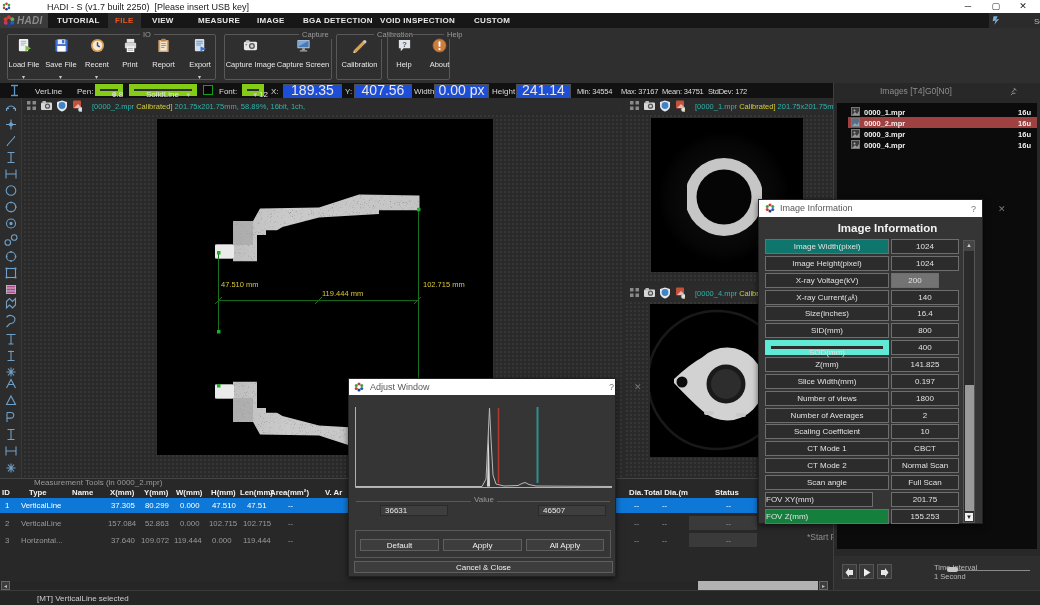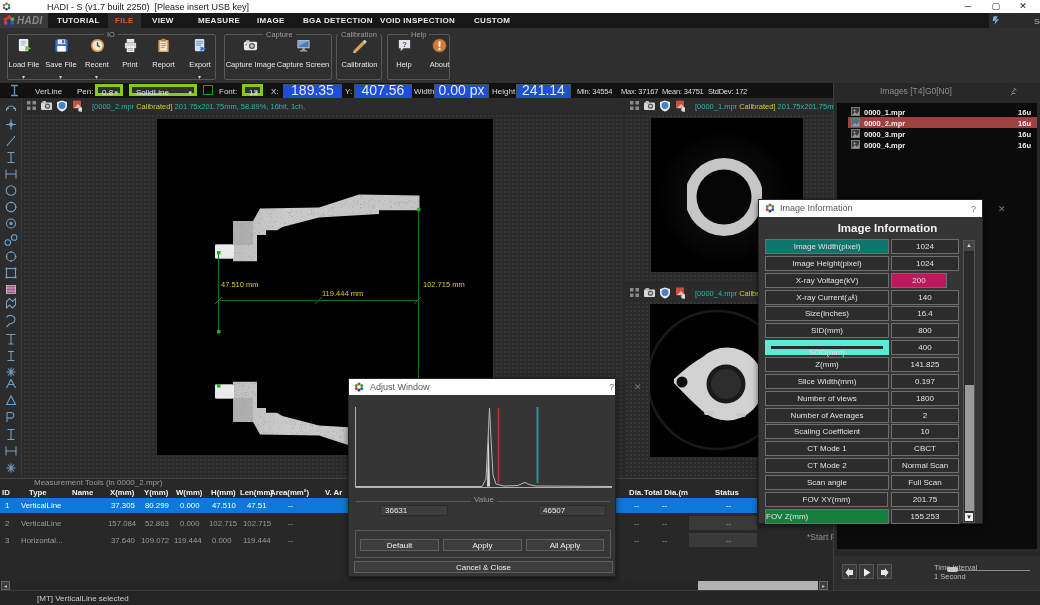--- a/index.html
+++ b/index.html
@@ -14,29 +14,29 @@
 .winbtn { position:absolute; top:1px; width:12px; height:11px; color:#222; font-size:9px; text-align:center; line-height:11px; }
 
 #menubar { left:0; top:13px; width:1040px; height:15px; background:#171717; }
 #logoblock { left:0; top:0; width:48px; height:15px; background:#3a3a3a; }
 .menuitem { position:absolute; top:3px; font-size:8px; font-weight:bold; color:#e8e8e8; letter-spacing:0.3px; }
 #filetab { left:108px; top:0; width:33px; height:15px; background:#2d2d2d; }
 #settingsblock { left:989px; top:0; width:51px; height:15px; background:#2b2b2b; }
 
 #ribbon { left:0; top:28px; width:1040px; height:55px; background:#2f2f2f; }
 .group { position:absolute; top:6px; height:46px; border:1px solid #585858; border-radius:2px; }
-.glabel { position:absolute; top:-5px; font-size:7.5px; color:#9a9a9a; background:#2f2f2f; padding:0 3px; }
+.glabel { position:absolute; top:-5px; font-size:7.5px; color:#9a9a9a; background:#2f2f2f; padding:0 3px;margin-left:36px; }
 .ritem { position:absolute; top:8px; text-align:center; color:#e8e8e8; font-size:7.5px; white-space:nowrap; }
 .ricon { width:15px; height:15px; margin:2px auto 7px; position:relative; display:block; }
 .rarr { position:absolute; font-size:6px; color:#cccccc; }
 
 #toolrow { left:0; top:83px; width:833px; height:15px; background:#111111; }
 .tlabel { position:absolute; top:3.5px; font-size:8px; color:#dddddd; }
 .tfield { position:absolute; top:1px; height:16px; background:#1d4ed8; border:1px solid #4e4e4e; color:#e8e8e8; font-size:14px; text-align:center; line-height:11px; }
-.tdrop  { position:absolute; top:1px; height:12px; background:#303030; border:3px solid #84cc16; color:#e8e8e8; font-size:8px; line-height:11px; padding-left:4px; }
+.tdrop  { position:absolute; top:1px; height:12px; background:#303030; border:5px solid #84cc16; color:#e8e8e8; font-size:8px; line-height:11px; padding-left:12px; }
 .tdrop:after { content:"▾"; position:absolute; right:2px; top:0; font-size:7px; color:#cccccc; }
 
 #imgpanel { left:833px; top:83px; width:207px; height:507px; background:#282828; border-left:1px solid #3f3f3f; }
 #imglist { left:3px; top:20px; width:200px; height:446px; background:#0b0b0b; }
 .ilrow { position:absolute; left:0; width:200px; height:11px; }
 .ilrow .nm { position:absolute; left:27px; top:1.5px; font-size:7.5px; font-weight:bold; color:#f0f0f0; }
 .ilrow .bits { position:absolute; right:6px; top:1.5px; font-size:7.5px; font-weight:bold; color:#f0f0f0; }
 .ilicon { position:absolute; left:14px; top:1px; width:9px; height:9px; background:#3c3c3c; border:1px solid #777; overflow:hidden; } .ilicon svg { display:block; }
 
 #toolstrip { left:0; top:98px; width:22px; height:380px; background:#2c2c2c; border-right:1px solid #3a3a3a; }
@@ -669,21 +669,21 @@
     <div class="lbl" style="left:180px;top:4px;font-size:9px;color:#777">?</div>
     <div class="lbl" style="left:207px;top:4px;font-size:9px;color:#777">✕</div>
   </div>
   <div class="lbl" style="left:0;top:22px;width:225px;text-align:center;font-size:11.5px;font-weight:bold;color:#f2f2f2">Image Information</div>
   <div id="infotable">
         <div class="abs" style="left:6px;top:39px;width:124px;height:15px;background:#0f766e;border:1px solid #6e6e6e;color:#e0e0e0;font-size:8px;text-align:center;line-height:14px;white-space:nowrap">Image Width(pixel)</div>
         <div class="abs" style="left:132px;top:39px;width:68px;height:15px;background:#2c2c2c;border:1px solid #6e6e6e;color:#e0e0e0;font-size:8px;text-align:center;line-height:14px">1024</div>
         <div class="abs" style="left:6px;top:55.85px;width:124px;height:15px;background:#2c2c2c;border:1px solid #6e6e6e;color:#e0e0e0;font-size:8px;text-align:center;line-height:14px;white-space:nowrap">Image Height(pixel)</div>
         <div class="abs" style="left:132px;top:55.85px;width:68px;height:15px;background:#2c2c2c;border:1px solid #6e6e6e;color:#e0e0e0;font-size:8px;text-align:center;line-height:14px">1024</div>
         <div class="abs" style="left:6px;top:72.7px;width:124px;height:15px;background:#2c2c2c;border:1px solid #6e6e6e;color:#e0e0e0;font-size:8px;text-align:center;line-height:14px;white-space:nowrap">X-ray Voltage(kV)</div>
-        <div class="abs" style="left:132px;top:72.7px;width:56px;height:15px;background:#be185d;border:1px solid #6e6e6e;color:#e0e0e0;font-size:8px;text-align:center;line-height:14px">200</div>
+        <div class="abs" style="left:132px;top:72.7px;width:48px;height:15px;background:#737373;border:1px solid #6e6e6e;color:#e0e0e0;font-size:8px;text-align:center;line-height:14px">200</div>
         <div class="abs" style="left:6px;top:89.55000000000001px;width:124px;height:15px;background:#2c2c2c;border:1px solid #6e6e6e;color:#e0e0e0;font-size:8px;text-align:center;line-height:14px;white-space:nowrap">X-ray Current(㎂)</div>
         <div class="abs" style="left:132px;top:89.55000000000001px;width:68px;height:15px;background:#2c2c2c;border:1px solid #6e6e6e;color:#e0e0e0;font-size:8px;text-align:center;line-height:14px">140</div>
         <div class="abs" style="left:6px;top:106.4px;width:124px;height:15px;background:#2c2c2c;border:1px solid #6e6e6e;color:#e0e0e0;font-size:8px;text-align:center;line-height:14px;white-space:nowrap">Size(inches)</div>
         <div class="abs" style="left:132px;top:106.4px;width:68px;height:15px;background:#2c2c2c;border:1px solid #6e6e6e;color:#e0e0e0;font-size:8px;text-align:center;line-height:14px">16.4</div>
         <div class="abs" style="left:6px;top:123.25px;width:124px;height:15px;background:#2c2c2c;border:1px solid #6e6e6e;color:#e0e0e0;font-size:8px;text-align:center;line-height:14px;white-space:nowrap">SID(mm)</div>
         <div class="abs" style="left:132px;top:123.25px;width:68px;height:15px;background:#2c2c2c;border:1px solid #6e6e6e;color:#e0e0e0;font-size:8px;text-align:center;line-height:14px">800</div>
         <div class="abs" style="left:6px;top:140.10000000000002px;width:124px;height:15px;background:#2c2c2c;border:6px solid #5eead4;color:#e0e0e0;font-size:8px;text-align:center;line-height:14px;white-space:nowrap">SOD(mm)</div>
         <div class="abs" style="left:132px;top:140.10000000000002px;width:68px;height:15px;background:#2c2c2c;border:1px solid #6e6e6e;color:#e0e0e0;font-size:8px;text-align:center;line-height:14px">400</div>
         <div class="abs" style="left:6px;top:156.95000000000002px;width:124px;height:15px;background:#2c2c2c;border:1px solid #6e6e6e;color:#e0e0e0;font-size:8px;text-align:center;line-height:14px;white-space:nowrap">Z(mm)</div>
         <div class="abs" style="left:132px;top:156.95000000000002px;width:68px;height:15px;background:#2c2c2c;border:1px solid #6e6e6e;color:#e0e0e0;font-size:8px;text-align:center;line-height:14px">141.825</div>
@@ -694,21 +694,21 @@
         <div class="abs" style="left:6px;top:207.5px;width:124px;height:15px;background:#2c2c2c;border:1px solid #6e6e6e;color:#e0e0e0;font-size:8px;text-align:center;line-height:14px;white-space:nowrap">Number of Averages</div>
         <div class="abs" style="left:132px;top:207.5px;width:68px;height:15px;background:#2c2c2c;border:1px solid #6e6e6e;color:#e0e0e0;font-size:8px;text-align:center;line-height:14px">2</div>
         <div class="abs" style="left:6px;top:224.35000000000002px;width:124px;height:15px;background:#2c2c2c;border:1px solid #6e6e6e;color:#e0e0e0;font-size:8px;text-align:center;line-height:14px;white-space:nowrap">Scaling Coefficient</div>
         <div class="abs" style="left:132px;top:224.35000000000002px;width:68px;height:15px;background:#2c2c2c;border:1px solid #6e6e6e;color:#e0e0e0;font-size:8px;text-align:center;line-height:14px">10</div>
         <div class="abs" style="left:6px;top:241.20000000000002px;width:124px;height:15px;background:#2c2c2c;border:1px solid #6e6e6e;color:#e0e0e0;font-size:8px;text-align:center;line-height:14px;white-space:nowrap">CT Mode 1</div>
         <div class="abs" style="left:132px;top:241.20000000000002px;width:68px;height:15px;background:#2c2c2c;border:1px solid #6e6e6e;color:#e0e0e0;font-size:8px;text-align:center;line-height:14px">CBCT</div>
         <div class="abs" style="left:6px;top:258.05px;width:124px;height:15px;background:#2c2c2c;border:1px solid #6e6e6e;color:#e0e0e0;font-size:8px;text-align:center;line-height:14px;white-space:nowrap">CT Mode 2</div>
         <div class="abs" style="left:132px;top:258.05px;width:68px;height:15px;background:#2c2c2c;border:1px solid #6e6e6e;color:#e0e0e0;font-size:8px;text-align:center;line-height:14px">Normal Scan</div>
         <div class="abs" style="left:6px;top:274.90000000000003px;width:124px;height:15px;background:#2c2c2c;border:1px solid #6e6e6e;color:#e0e0e0;font-size:8px;text-align:center;line-height:14px;white-space:nowrap">Scan angle</div>
         <div class="abs" style="left:132px;top:274.90000000000003px;width:68px;height:15px;background:#2c2c2c;border:1px solid #6e6e6e;color:#e0e0e0;font-size:8px;text-align:center;line-height:14px">Full Scan</div>
-        <div class="abs" style="left:6px;top:291.75px;width:123px;height:15px;background:#2c2c2c;border:1px solid #6e6e6e;color:#e0e0e0;font-size:8px;text-align:center;line-height:14px;white-space:nowrap">FOV XY(mm)</div>
+        <div class="abs" style="left:6px;top:291.75px;width:108px;height:15px;background:#2c2c2c;border:1px solid #6e6e6e;color:#e0e0e0;font-size:8px;line-height:14px;white-space:nowrap">FOV XY(mm)</div>
         <div class="abs" style="left:132px;top:291.75px;width:68px;height:15px;background:#2c2c2c;border:1px solid #6e6e6e;color:#e0e0e0;font-size:8px;text-align:center;line-height:14px">201.75</div>
         <div class="abs" style="left:6px;top:308.6px;width:124px;height:15px;background:#15803d;border:1px solid #6e6e6e;color:#e0e0e0;font-size:8px;line-height:14px;white-space:nowrap">FOV Z(mm)</div>
         <div class="abs" style="left:132px;top:308.6px;width:68px;height:15px;background:#2c2c2c;border:1px solid #6e6e6e;color:#e0e0e0;font-size:8px;text-align:center;line-height:14px">155.253</div>
       </div>
 
   <div class="abs" style="left:204px;top:40px;width:12px;height:283px;background:#2a2a2a;border:1px solid #555">
     <div class="abs" style="left:0;top:0;width:10px;height:10px;background:#454545;color:#ccc;font-size:6px;text-align:center;line-height:9px">▲</div>
     <div class="abs" style="left:0.5px;top:144px;width:9px;height:126px;background:#9a9a9a"></div>
     <div class="abs" style="left:0;bottom:0;width:10px;height:10px;background:#f0f0f0;border:1px solid #333;color:#222;font-size:6px;text-align:center;line-height:9px">▼</div>
   </div>

